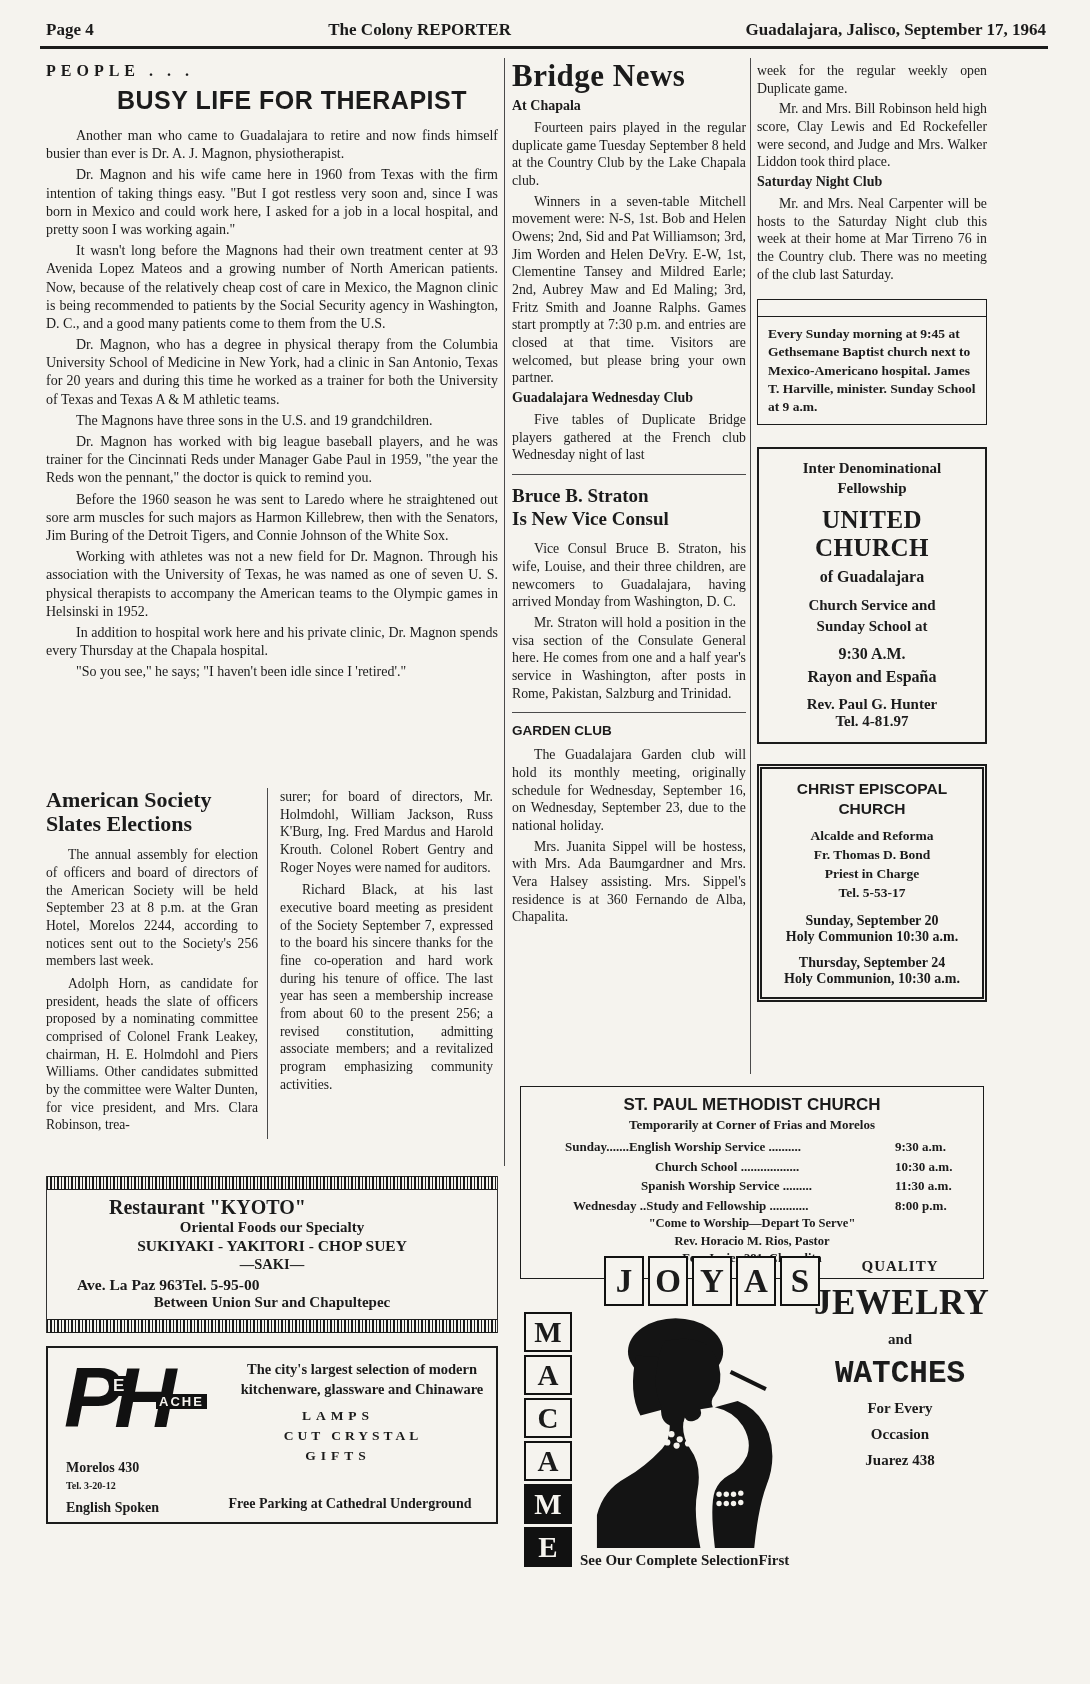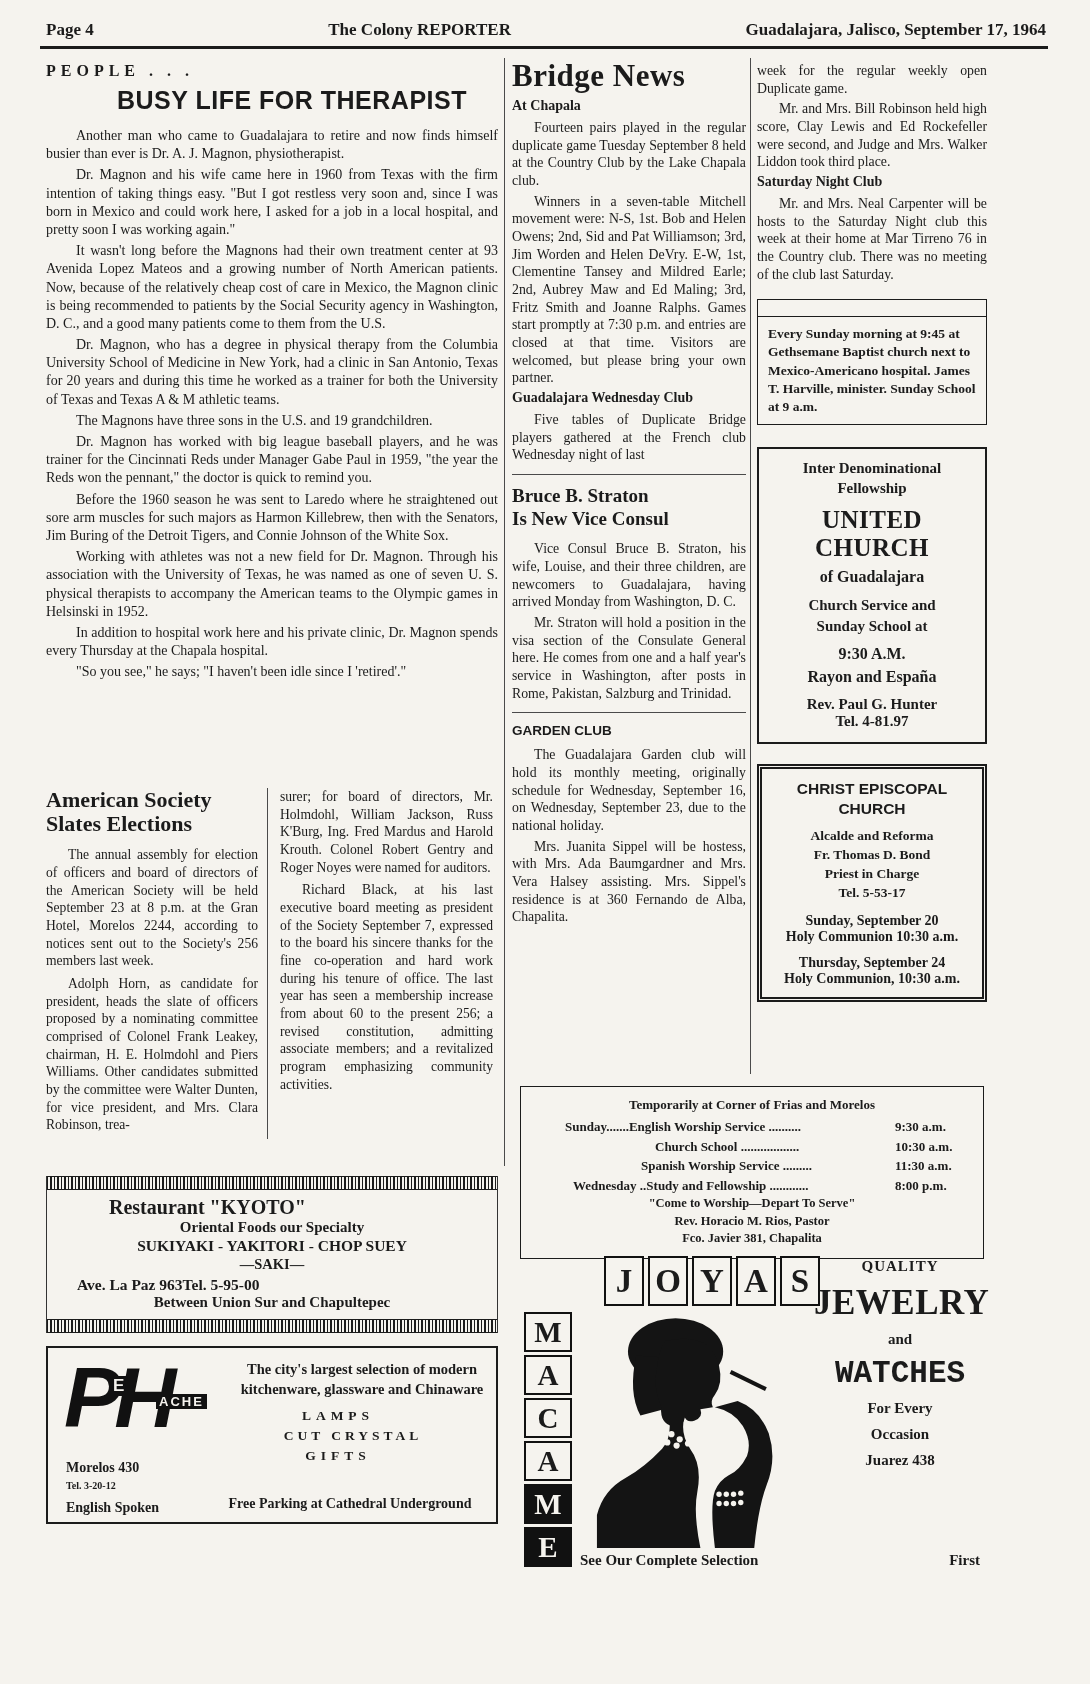--- a/index.html
+++ b/index.html
@@ -115,21 +115,21 @@
            justify-content:center;font-weight:bold;font-size:29px;background:#f5f3ee;}
   .jy-mbox.dark{background:#111;color:#f5f3ee;}
   .jy-silhouette{position:absolute;left:56px;top:56px;width:228px;height:238px;}
   .jewelry-col{position:absolute;left:296px;top:0;width:172px;text-align:center;}
   .jw-quality{font-weight:bold;font-size:15px;letter-spacing:1px;margin-top:4px;}
   .jw-jewelry{font-weight:bold;font-size:35px;margin-top:8px;letter-spacing:.5px;}
   .jw-and{font-weight:bold;font-size:15px;margin-top:8px;}
   .jw-watches{font-family:Liberation Mono, monospace;font-weight:bold;font-size:31px;margin-top:8px;}
   .jw-small{font-weight:bold;font-size:15px;margin-top:9px;}
   .joyas-footer{position:absolute;left:62px;top:298px;width:400px;display:flex;
-                justify-content:space-between;font-weight:bold;font-size:15px;}
+                justify-content:flex-start;font-weight:bold;font-size:15px;}
 </style>
 </head>
 <body>
 
 <div class="page">
 
   <div class="masthead">
     <span>Page 4</span>
     <span class="mh-title">The Colony REPORTER</span>
     <span>Guadalajara, Jalisco, September 17, 1964</span>
@@ -231,20 +231,21 @@
       <div class="c-line">Priest in Charge</div>
       <div class="c-line">Tel. 5-53-17</div>
       <div class="c-day">Sunday, September 20</div>
       <div class="c-svc">Holy Communion 10:30 a.m.</div>
       <div class="c-day">Thursday, September 24</div>
       <div class="c-svc">Holy Communion, 10:30 a.m.</div>
     </div>
   </div>
 
   <div class="stpaul">
+    <div class="sp-name">ST. PAUL METHODIST CHURCH</div>
     <div class="sp-sub">Temporarily at Corner of Frias and Morelos</div>
     <div class="sp-row sp-row-1">
       <span class="sp-prefix">Sunday.......English Worship Service ..........</span>
       <span class="sp-time">9:30 a.m.</span>
     </div>
     <div class="sp-row sp-row-2">
       <span class="sp-prefix">Church School ..................</span>
       <span class="sp-time">10:30 a.m.</span>
     </div>
     <div class="sp-row sp-row-3">

